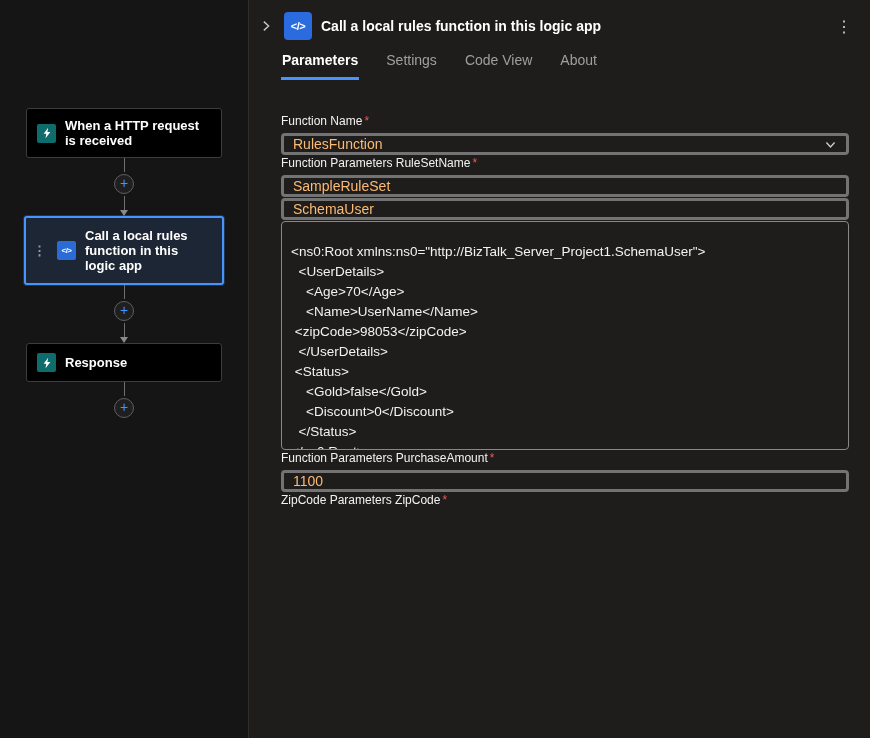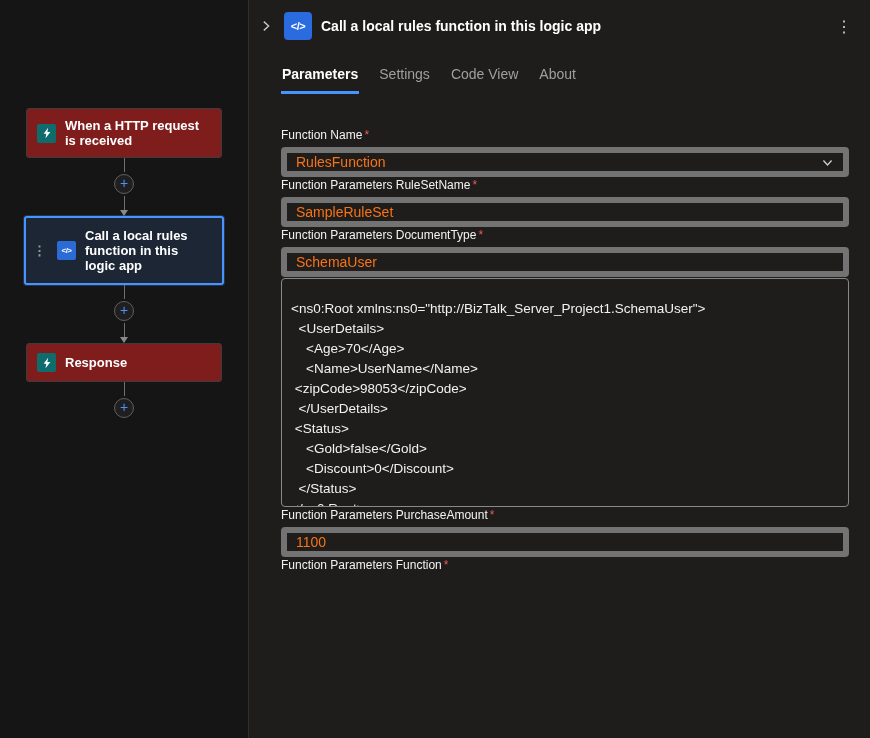--- a/index.html
+++ b/index.html
@@ -13,21 +13,21 @@
 
   
   .canvas {
     width:249px; min-width:249px; height:100%;
     background:#151515;
     border-right:1px solid #2e2e2e;
     display:flex; flex-direction:column; align-items:center;
     padding-top:108px;
   }
   .node {
-    background:#7f1d1d; border:1px solid #3c3c3c; border-radius:3px;
+    background:#000000; border:1px solid #3c3c3c; border-radius:3px;
     display:flex; align-items:center; gap:9px;
     padding:9px 10px; width:196px;
     font-size:13px; font-weight:700; color:#ffffff;
     cursor:pointer;
   }
   .node.selected {
     width:200px; border:2px solid #4894fe; background:#1d2634;
     box-shadow:0 0 0 1px rgba(72,148,254,.25);
     padding:10px 10px 10px 4px;
   }
@@ -59,37 +59,37 @@
   }
   .collapse-btn { background:none; border:none; cursor:pointer; padding:2px; display:flex; }
   .op-icon {
     width:28px; height:28px; min-width:28px; border-radius:4px; background:#2a6be0;
     display:flex; align-items:center; justify-content:center;
     color:#fff; font-size:11px; font-weight:700; letter-spacing:-0.5px;
   }
   .pane-title { flex:1; font-size:14px; font-weight:700; color:#ffffff; }
   .kebab { background:none; border:none; color:#d0d0d0; font-size:16px; cursor:pointer; padding:2px 6px; }
 
-  .tabs { display:flex; gap:19px; margin:26px 0 0 32px; }
+  .tabs { display:flex; gap:26px; margin:12px 0 0 32px; }
   .tab {
     background:none; border:none; cursor:pointer;
     font-family:"Liberation Sans", sans-serif;
     font-size:14px; color:#a19f9d; padding:0 1px 9px 1px;
     border-bottom:3px solid transparent;
   }
   .tab.active { color:#ffffff; font-weight:700; border-bottom:3px solid #4894fe; }
 
   .form { padding:34px 21px 0 32px; }
   .fgroup { margin-bottom:1px; }
   .flabel { font-size:12px; color:#f3f2f1; margin-bottom:5px; }
   .req { color:#eb5757; margin-left:2px; }
   .tin, .combo {
-    width:100%; height:30px; background:transparent;
-    border:6px solid #737373; border-radius:4px;
-    color:#f97316; font-size:14px; font-family:"Liberation Sans", sans-serif;
+    width:100%; height:22px; background:transparent;
+    border:3px solid #737373; border-radius:4px;
+    color:#fdba74; font-size:14px; font-family:"Liberation Sans", sans-serif;
     padding:0 9px;
   }
   .combo { display:flex; align-items:center; justify-content:space-between; cursor:pointer; }
   .xmlbox {
     width:100%; height:229px;
     border:1px solid #8a8886; border-radius:4px;
     padding:20px 9px; font-size:13.5px; line-height:20px;
     color:#f3f2f1; white-space:pre-wrap; overflow:hidden; cursor:text;
   }
 </style>
@@ -178,23 +178,20 @@
     </div>
 
     <div class="fgroup">
       <div class="flabel">
         <span>Function Parameters RuleSetName</span><span class="req">*</span>
       </div>
       <input class="tin" value="SampleRuleSet" style="">
     </div>
 
     <div class="fgroup">
-      <div class="flabel">
-        <span>Function Parameters DocumentType</span><span class="req">*</span>
-      </div>
       <input class="tin" value="SchemaUser" style="">
     </div>
 
     <div class="fgroup">
       <div class="xmlbox">&lt;ns0:Root xmlns:ns0="http://BizTalk_Server_Project1.SchemaUser"&gt;
   &lt;UserDetails&gt;
     &lt;Age&gt;70&lt;/Age&gt;
     &lt;Name&gt;UserName&lt;/Name&gt;
  &lt;zipCode&gt;98053&lt;/zipCode&gt;
   &lt;/UserDetails&gt;
@@ -207,18 +204,18 @@
 
     <div class="fgroup">
       <div class="flabel">
         <span>Function Parameters PurchaseAmount</span><span class="req">*</span>
       </div>
       <input class="tin" value="1100" style="">
     </div>
 
     <div class="fgroup">
       <div class="flabel">
-        <span>Function Parameters Function</span><span class="req">*</span>
+        <span>ZipCode Parameters ZipCode</span><span class="req">*</span>
       </div>
     </div>
 
   </div>
 </div>
 
 </body></html>

